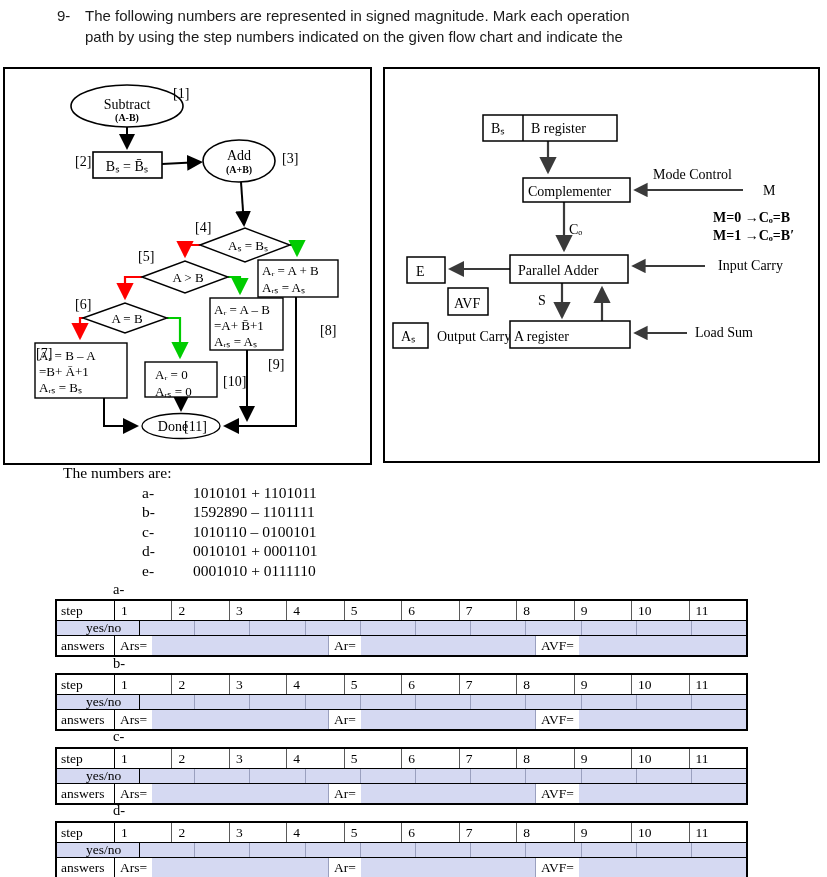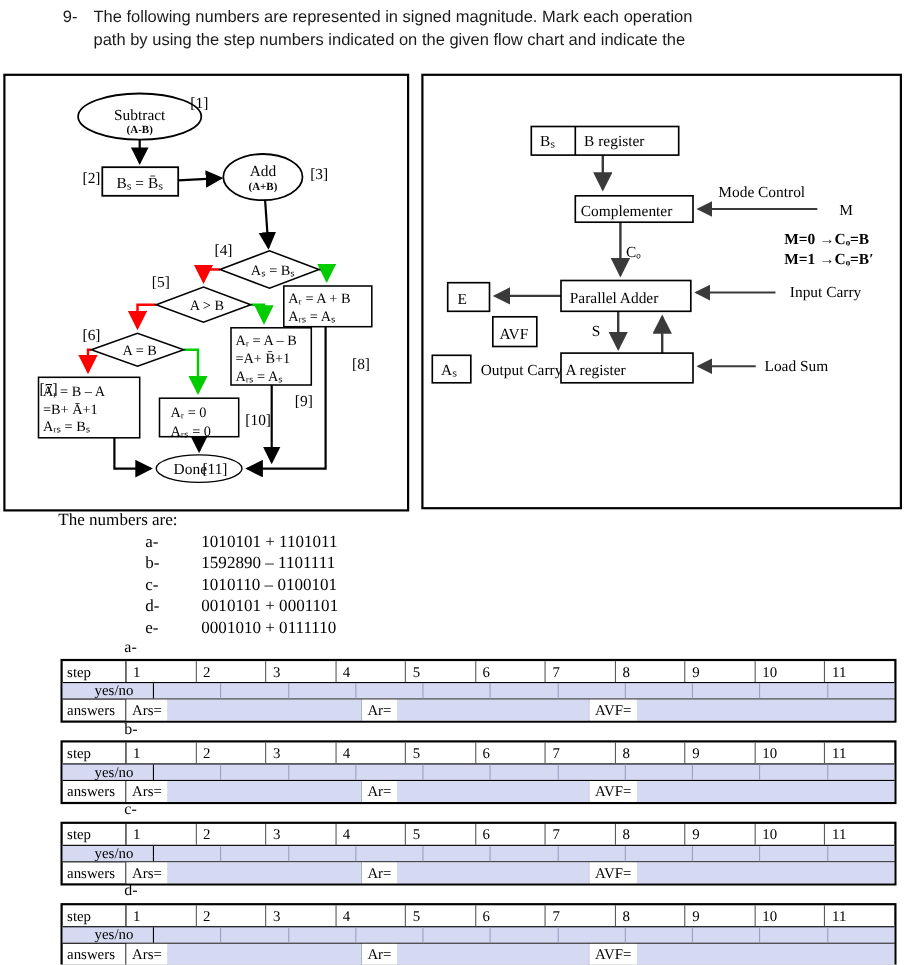--- a/index.html
+++ b/index.html
@@ -11,26 +11,26 @@
   .qnum{width:28px;flex:0 0 28px;}
   
   .panel{position:absolute;border:2px solid #000;background:#fff;}
   .panel-left{left:3px;top:67px;width:365px;height:394px;text-align:center;}
   .panel-right{left:383px;top:67px;width:433px;height:392px;}
   .panel svg{position:absolute;left:0;top:0;}
   svg text{font-family:"Liberation Serif", serif;fill:#000;}
   .t13{font-size:13px;}  .t14{font-size:14px;} .t10{font-size:10px;}
   .bold{font-weight:bold;}
   
-  .numbers{position:absolute;left:53px;top:463px;font-size:15.5px;line-height:19.5px;}
+  .numbers{position:absolute;left:63px;top:463px;font-size:15.5px;line-height:19.5px;}
   .num-item{display:flex;margin-left:79px;}
   .num-key{width:51px;flex:0 0 51px;}
   
   .tbl-label{position:absolute;left:113px;font-size:14.5px;}
-  .tbl{position:absolute;left:55px;width:760px;border:2px solid #000;background:#fff;
+  .tbl{position:absolute;left:55px;width:693px;border:2px solid #000;background:#fff;
        font-size:13.5px;box-sizing:border-box;}
   .trow{display:flex;box-sizing:border-box;}
   .trow + .trow{border-top:1.5px solid #000;}
   .row-step{height:19px;}
   .row-yesno{height:15px;padding-left:25px;}
   .row-ans{height:20px;}
   .cell{box-sizing:border-box;display:flex;align-items:center;}
   .lblcell{width:58px;flex:0 0 58px;border-right:1.3px solid #000;padding-left:4px;}
   .stepcell{flex:1;border-right:1px solid #5a5a5a;padding-left:6px;}
   .stepcell.last{border-right:none;}

